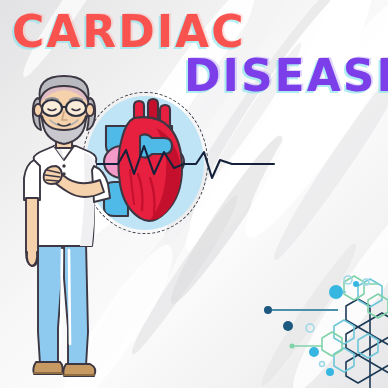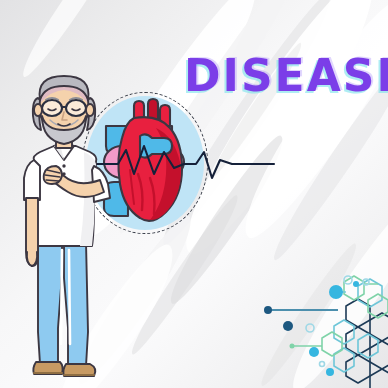--- a/index.html
+++ b/index.html
@@ -72,20 +72,21 @@
     <div class="brush grey" style="left:330px;top:40px;width:22px;height:240px;transform:rotate(34deg);opacity:.4;"></div>
     <div class="brush soft" style="left:120px;top:200px;width:30px;height:200px;transform:rotate(34deg);"></div>
     <div class="brush grey" style="left:176px;top:180px;width:18px;height:190px;transform:rotate(34deg);opacity:.5;"></div>
     <div class="brush" style="left:96px;top:230px;width:40px;height:200px;transform:rotate(34deg);opacity:.8;"></div>
     <div class="brush grey" style="left:250px;top:30px;width:14px;height:160px;transform:rotate(34deg);opacity:.35;"></div>
     <div class="brush" style="left:58px;top:-70px;width:20px;height:160px;transform:rotate(34deg);opacity:.7;"></div>
     <div class="brush grey" style="left:300px;top:230px;width:18px;height:170px;transform:rotate(34deg);opacity:.35;"></div>
     <div class="brush" style="left:340px;top:180px;width:36px;height:230px;transform:rotate(34deg);opacity:.8;"></div>
   </div>
 
+  <div class="headline" id="title-cardiac">CARDIAC</div>
 
   <div class="headline" id="title-disease">DISEASE</div>
 
   <div id="heart-badge">
     <div id="heart-disc"></div>
     <div id="heart-dashed-ring"></div>
 
     <svg width="126" height="142" viewBox="0 0 126 142" style="position:absolute;left:0;top:0;overflow:visible;">
       <defs>
         <clipPath id="discClip">

